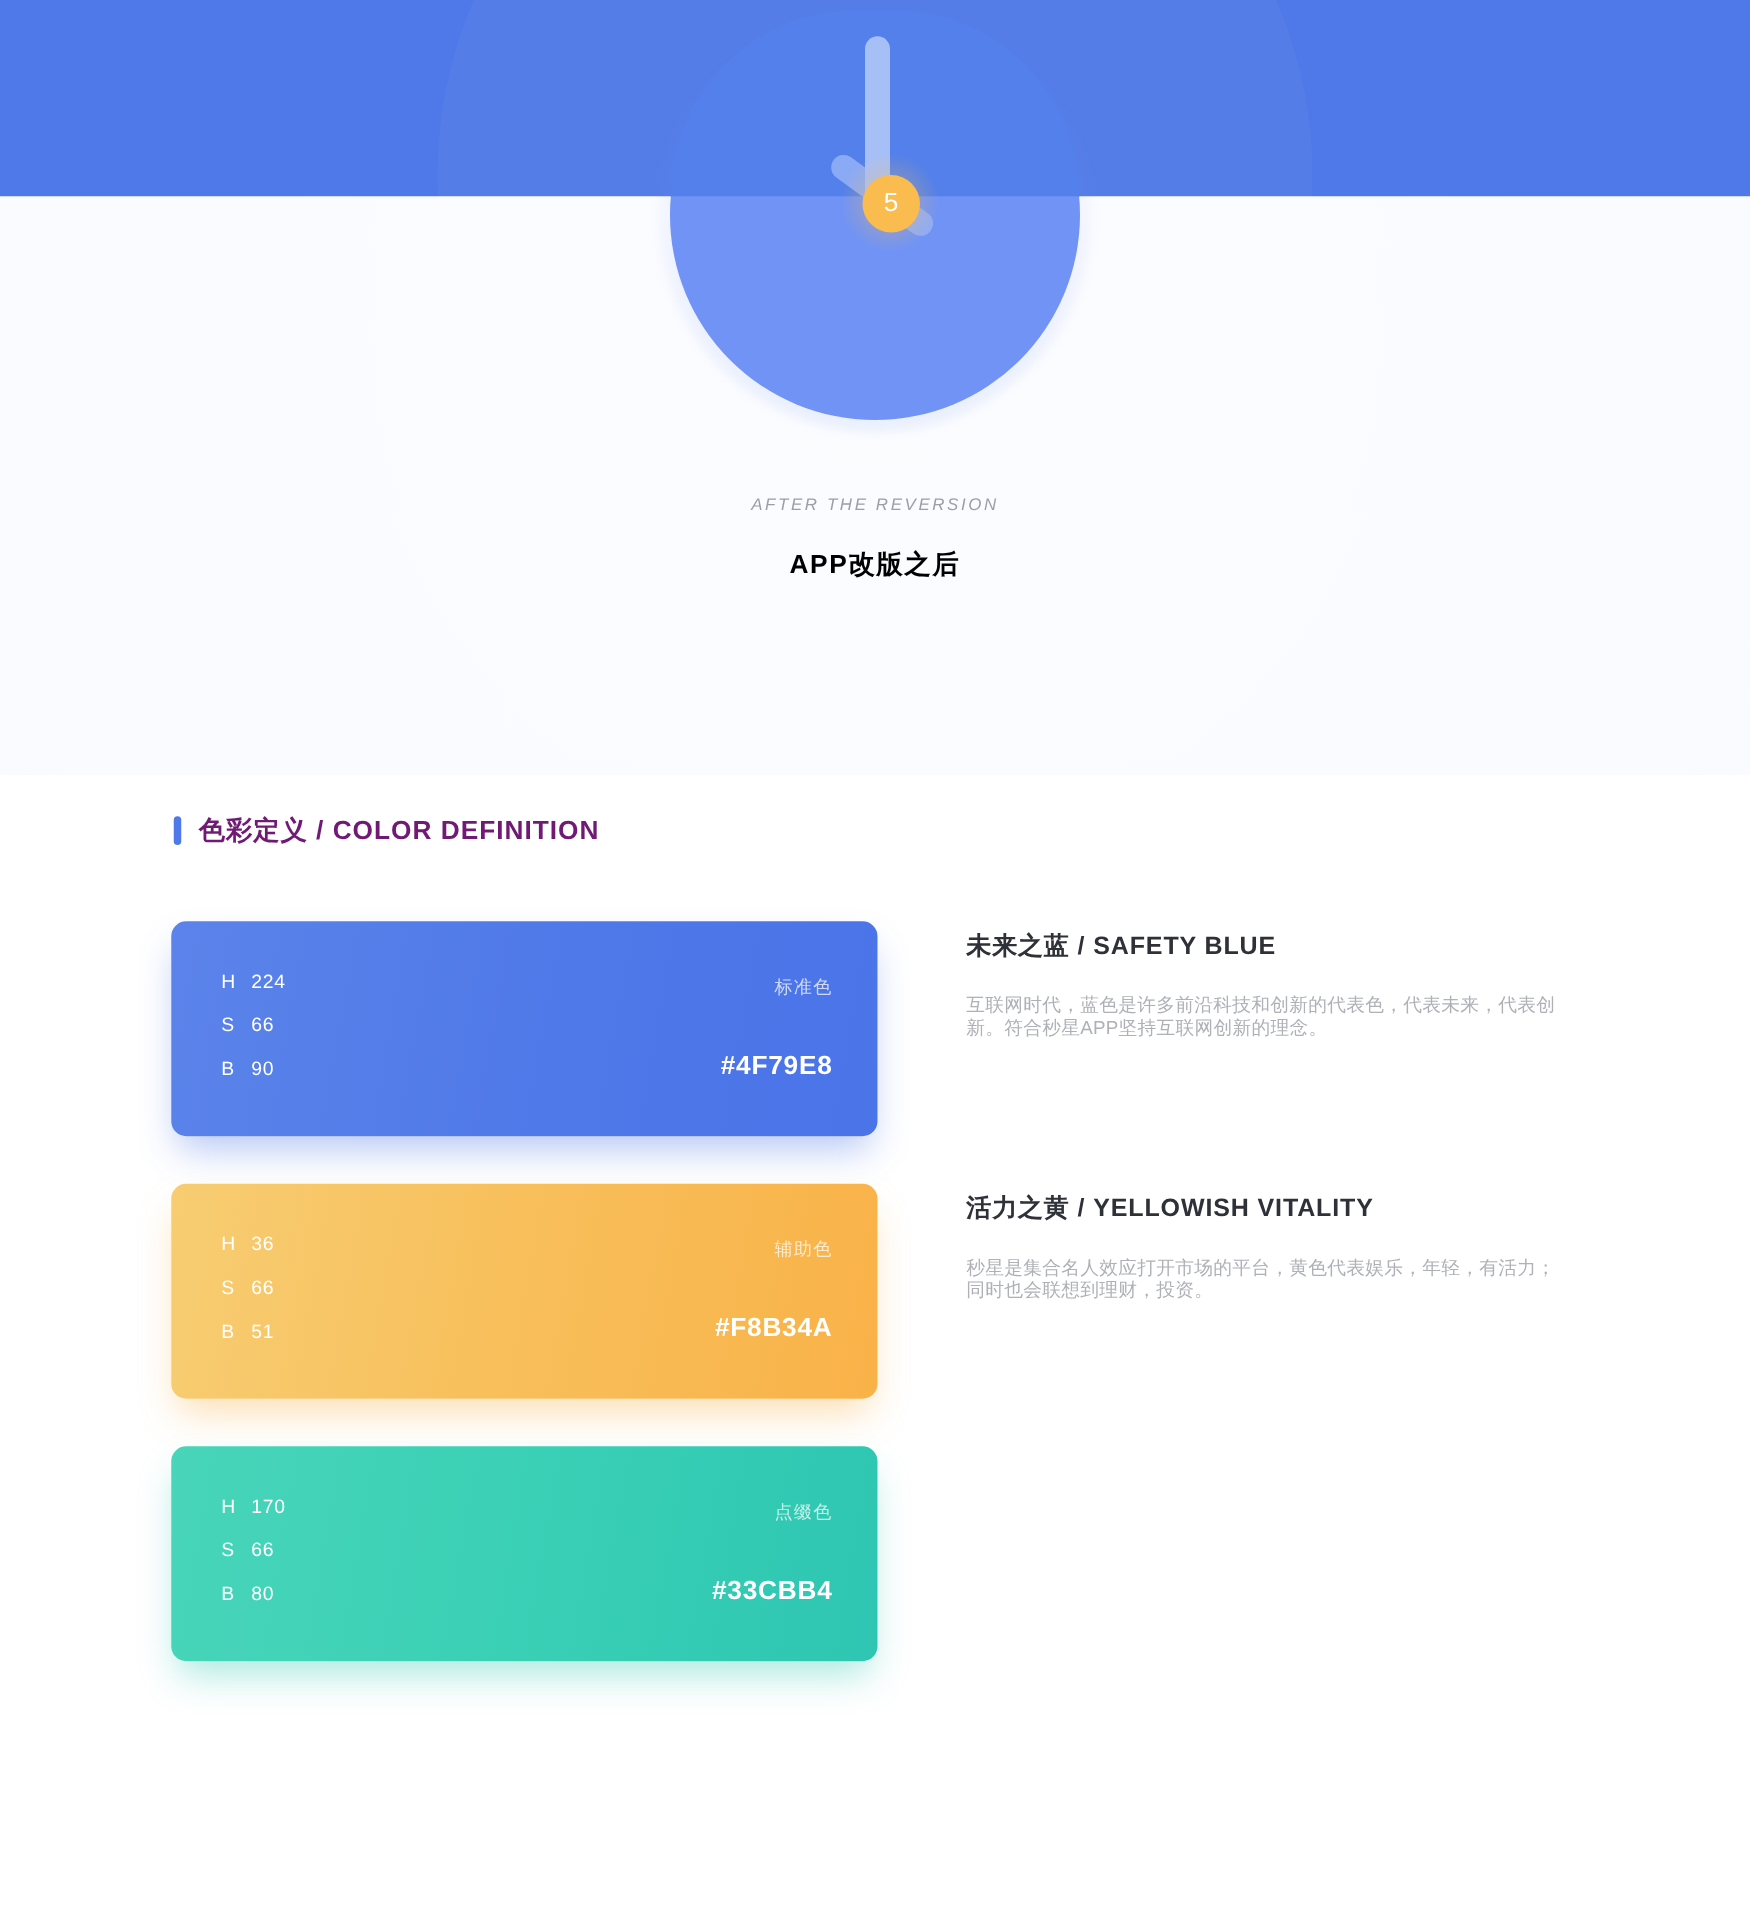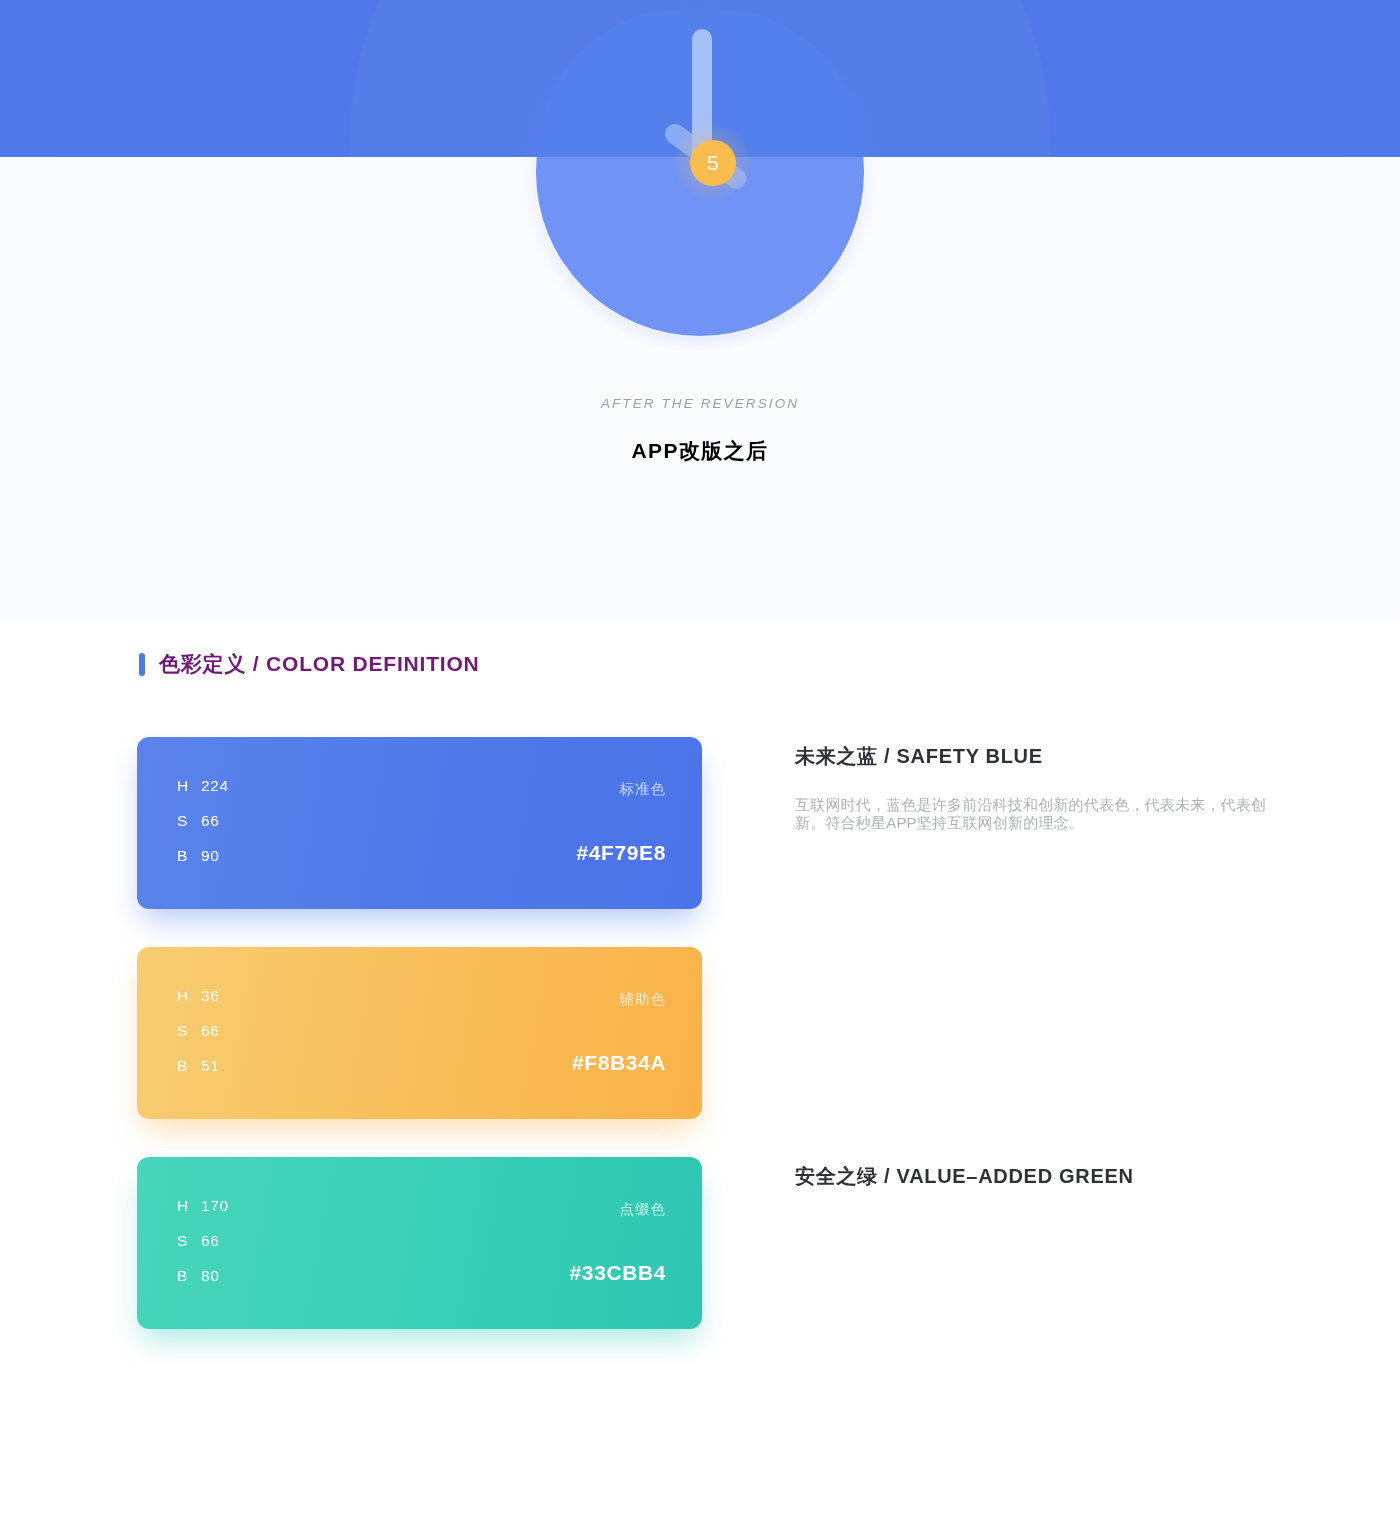--- a/index.html
+++ b/index.html
@@ -221,21 +221,21 @@
     right: 36px;
     bottom: 44px;
     font-size: 21px;
     font-weight: bold;
     color: #ffffff;
     letter-spacing: 0.6px;
   }
 
   .meta {
     position: absolute;
-    left: 795px;
+    left: 773px;
     top: 6px;
     width: 500px;
   }
   .meta-title {
     font-size: 20px;
     font-weight: bold;
     color: #2e3138;
     letter-spacing: 0.7px;
     white-space: nowrap;
   }
@@ -319,20 +319,24 @@
           <span class="hsb-val">66</span>
         </div>
         <div class="hsb-line">
           <span class="hsb-key">B</span>
           <span class="hsb-val">51</span>
         </div>
       </div>
       <div class="role">辅助色</div>
       <div class="hex">#F8B34A</div>
     </div>
+    <div class="meta">
+      <div class="meta-title">活力之黄 / YELLOWISH VITALITY</div>
+      <div class="meta-desc">秒星是集合名人效应打开市场的平台，黄色代表娱乐，年轻，有活力；同时也会联想到理财，投资。</div>
+    </div>
   </div>
 
   <div class="row">
     <div class="swatch" style="background:linear-gradient(100deg,#48d5b9 0%,#3ad0b6 50%,#2ec6b2 100%);
                 box-shadow:0 16px 30px -6px rgba(51,203,180,0.42);">
       <div class="hsb">
         <div class="hsb-line">
           <span class="hsb-key">H</span>
           <span class="hsb-val">170</span>
         </div>
@@ -342,17 +346,16 @@
         </div>
         <div class="hsb-line">
           <span class="hsb-key">B</span>
           <span class="hsb-val">80</span>
         </div>
       </div>
       <div class="role">点缀色</div>
       <div class="hex">#33CBB4</div>
     </div>
     <div class="meta">
-      <div class="meta-title">安全之绿 / VALUE–ADDED GREEN</div>
     </div>
   </div>
 
 </div>
 
 </body></html>

